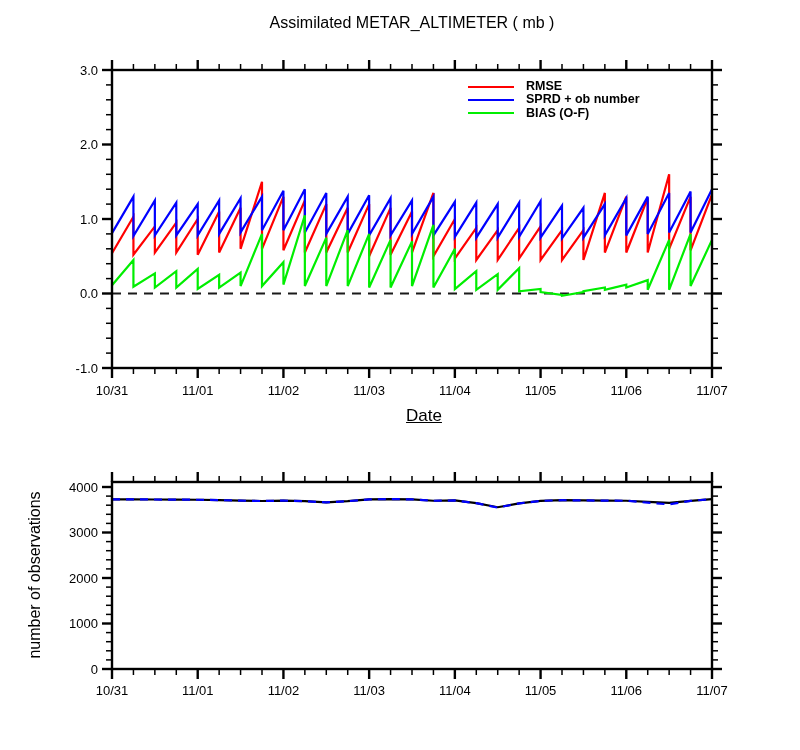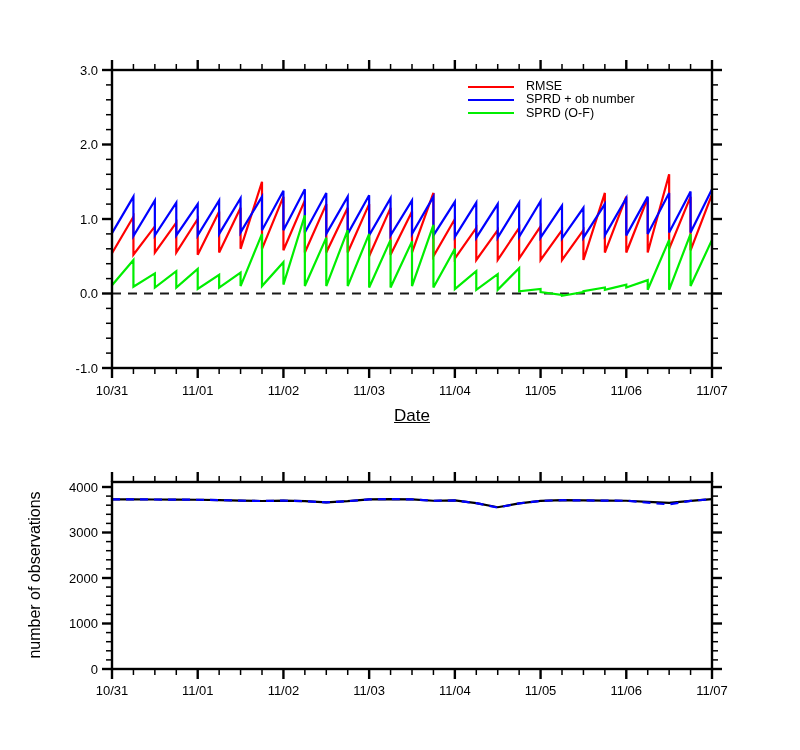--- a/index.html
+++ b/index.html
@@ -1,25 +1,25 @@
 <!DOCTYPE html>
 <html><head>
 <meta charset="utf-8">
 <style>
   html,body{margin:0;padding:0;background:#ffffff;}
   #figure{position:relative;width:800px;height:750px;background:#ffffff;overflow:hidden;
           font-family:"Liberation Sans",sans-serif;color:#000;}
   #chart-svg{position:absolute;left:0;top:0;}
   .overlay{position:absolute;}
   #chart-title{left:112px;top:14px;width:600px;text-align:center;font-size:16px;}
-  #date-label{left:112px;top:406px;width:600px;text-align:center;font-size:17px;text-decoration:underline;}
+  #date-label{left:124px;top:406px;width:600px;text-align:center;font-size:17px;text-decoration:underline;}
   #obs-ylabel{left:-72px;top:565px;width:216px;height:20px;text-align:center;font-size:16px;
               transform:rotate(-90deg);}
   #legend{left:468px;top:80px;}
-  .legend-row{display:flex;align-items:center;height:13.4px;font-size:12.5px;line-height:13.4px;}
+  .legend-row{display:flex;align-items:center;height:13.4px;font-size:12.5px;line-height:13.4px;font-weight:bold;}
   .legend-line{display:inline-block;width:46px;height:2px;margin-right:12px;}
   svg text{font-family:"Liberation Sans",sans-serif;fill:#000;}
   .tick-label{font-size:13px;}
 </style>
 </head>
 <body>
 
 <div id="figure">
   <svg id="chart-svg" width="800" height="750">
       <g>
@@ -255,32 +255,33 @@
         <line x1="112" y1="487.0048661800487" x2="102" y2="487.0048661800487" stroke="#000" stroke-width="2.4"></line>
         <line x1="712" y1="487.0048661800487" x2="722" y2="487.0048661800487" stroke="#000" stroke-width="2.4"></line>
         <text x="98" y="673.5" text-anchor="end" class="tick-label">0</text>
         <text x="98" y="628.0012165450122" text-anchor="end" class="tick-label">1000</text>
         <text x="98" y="582.5024330900243" text-anchor="end" class="tick-label">2000</text>
         <text x="98" y="537.0036496350365" text-anchor="end" class="tick-label">3000</text>
         <text x="98" y="491.5048661800487" text-anchor="end" class="tick-label">4000</text>
       </g>
     </svg>
 
+  <div id="chart-title" class="overlay">Assimilated METAR_ALTIMETER ( mb )</div>
 
   <div id="legend" class="overlay">
     <div class="legend-row">
       <span class="legend-line" style="background: rgb(255, 0, 0);"></span>
       <span>RMSE</span>
     </div>
     <div class="legend-row">
       <span class="legend-line" style="background: rgb(0, 0, 255);"></span>
       <span>SPRD + ob number</span>
     </div>
     <div class="legend-row">
       <span class="legend-line" style="background: rgb(0, 238, 0);"></span>
-      <span>SPRD (O-F)</span>
+      <span>BIAS (O-F)</span>
     </div>
   </div>
 
   <div id="date-label" class="overlay">Date</div>
 
   <div id="obs-ylabel" class="overlay">number of observations</div>
 </div>
 
 </body></html>

